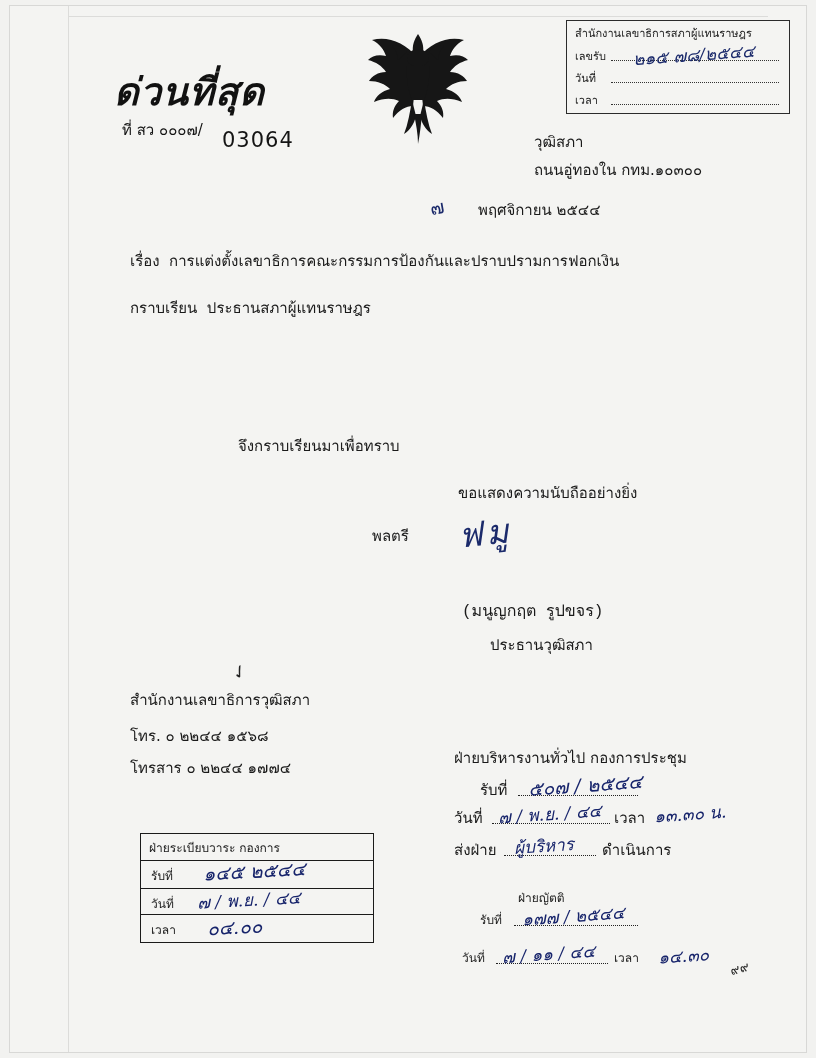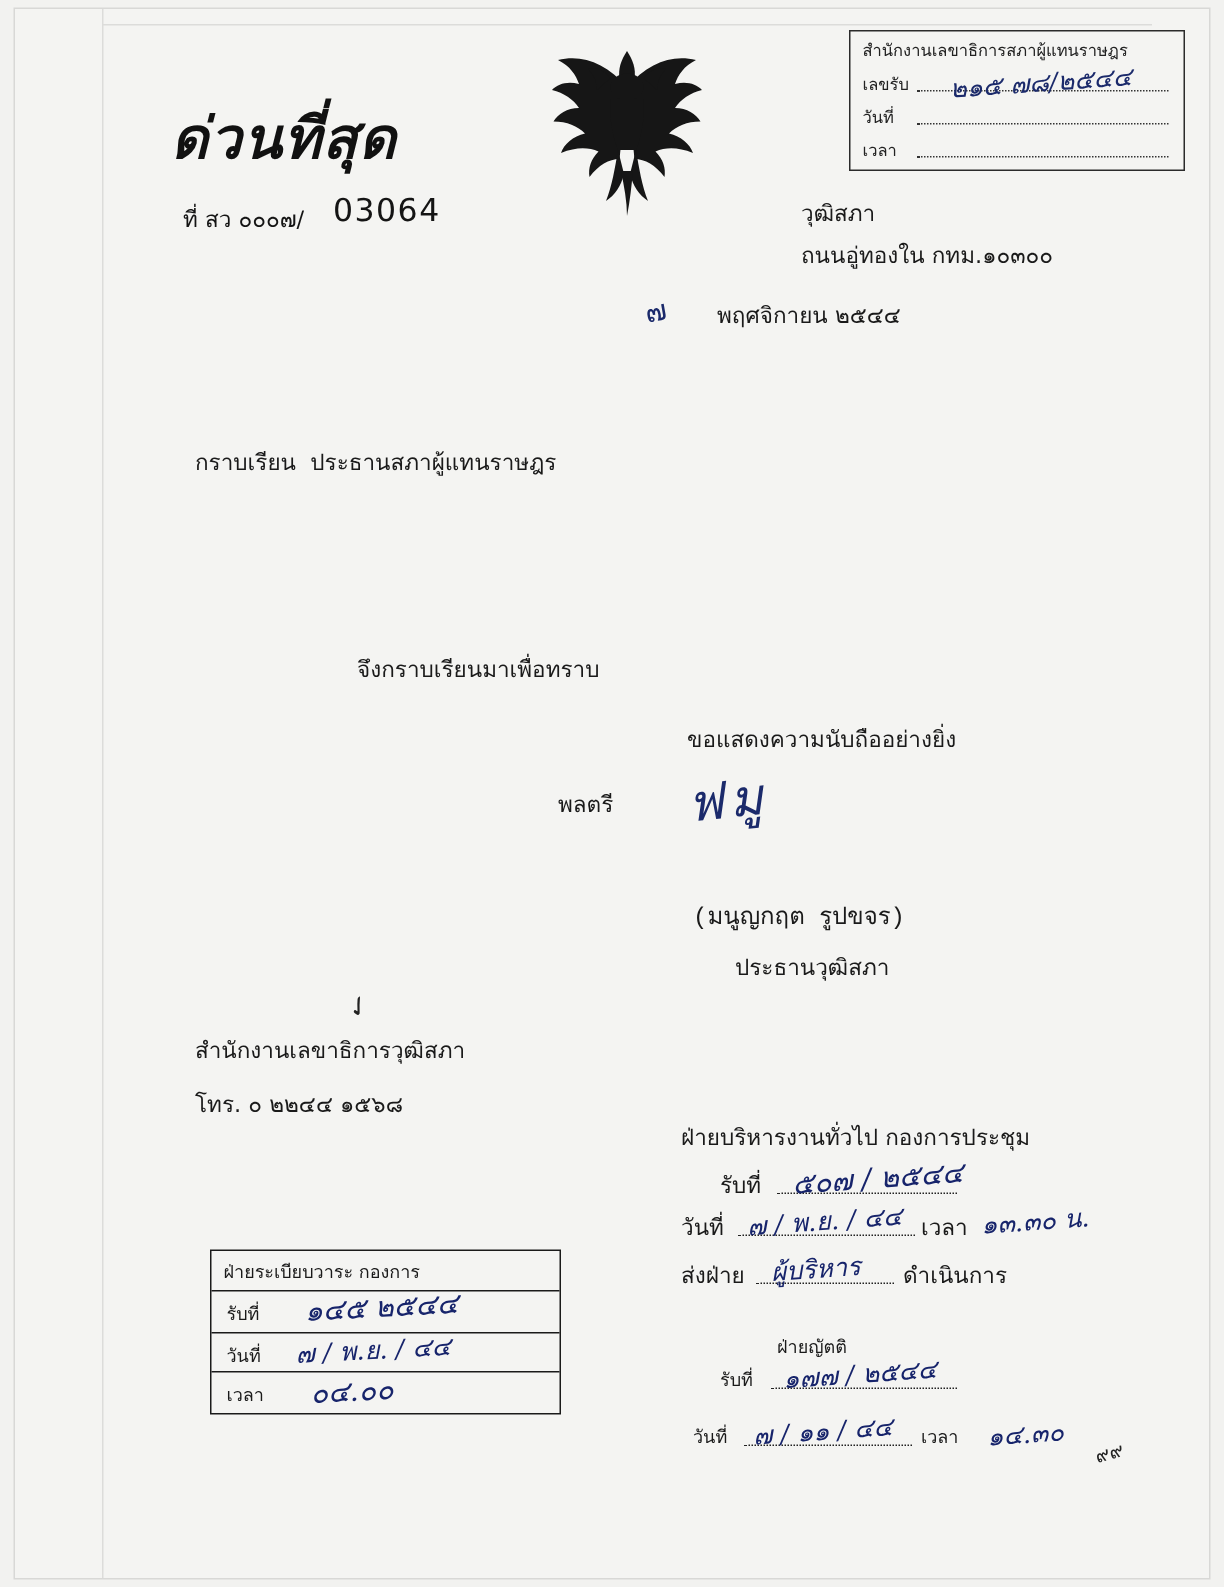--- a/index.html
+++ b/index.html
@@ -49,21 +49,20 @@
     font-style: italic;
     letter-spacing: 1px;
     color: #111;
   }
   .doc-no {
     position: absolute;
     left: 112px;
     top: 112px;
     font-size: 15px;
     color: #141414;
-    margin-top: 16px;
   }
   .doc-no-big {
     position: absolute;
     left: 212px;
     top: 122px;
     font-size: 21px;
     color: #141414;
     letter-spacing: 1px;
   }
 
@@ -351,35 +350,39 @@
       <div class="stamp-row th" style="left:8px; top:70px;">เวลา</div>
       <div class="stamp-dots" style="left:44px; top:82px; width:168px;"></div>
     </div>
 
     <div class="addr1 th">วุฒิสภา</div>
     <div class="addr2 th">ถนนอู่ทองใน กทม.๑๐๓๐๐</div>
 
     <div class="date-day">๗</div>
     <div class="date-line th">พฤศจิกายน ๒๕๔๔</div>
 
+    <div class="subject th">
+      <span>เรื่อง</span>&nbsp;&nbsp;<span>การแต่งตั้งเลขาธิการคณะกรรมการป้องกันและปราบปรามการฟอกเงิน</span>
+    </div>
     <div class="to th">
       <span>กราบเรียน</span>&nbsp;&nbsp;<span>ประธานสภาผู้แทนราษฎร</span>
     </div>
 
     <div class="para p2 th">จึงกราบเรียนมาเพื่อทราบ</div>
 
     <div class="regards th">ขอแสดงความนับถืออย่างยิ่ง</div>
     <div class="rank th">พลตรี</div>
     <div class="signature">ฟมู</div>
     <div class="name th">(มนูญกฤต รูปขจร)</div>
     <div class="position th">ประธานวุฒิสภา</div>
 
     <div class="tick">✓</div>
     <div class="office th">สำนักงานเลขาธิการวุฒิสภา</div>
     <div class="tel th">โทร. ๐ ๒๒๔๔ ๑๕๖๘</div>
+    <div class="fax th">โทรสาร ๐ ๒๒๔๔ ๑๗๗๔</div>
 
     <div class="box-left">
       <div class="bl-title th">ฝ่ายระเบียบวาระ กองการ</div>
       <div class="divline" style="top:26px;"></div>
       <div class="bl-lbl th" style="top:32px;">รับที่</div>
       <div class="bl-hand" style="left:62px; top:22px; font-size:19px;">๑๔๕ ๒๕๔๔</div>
       <div class="divline" style="top:54px;"></div>
       <div class="bl-lbl th" style="top:60px;">วันที่</div>
       <div class="bl-hand" style="left:56px; top:52px; font-size:17px;">๗ / พ.ย. / ๔๔</div>
       <div class="divline" style="top:80px;"></div>

